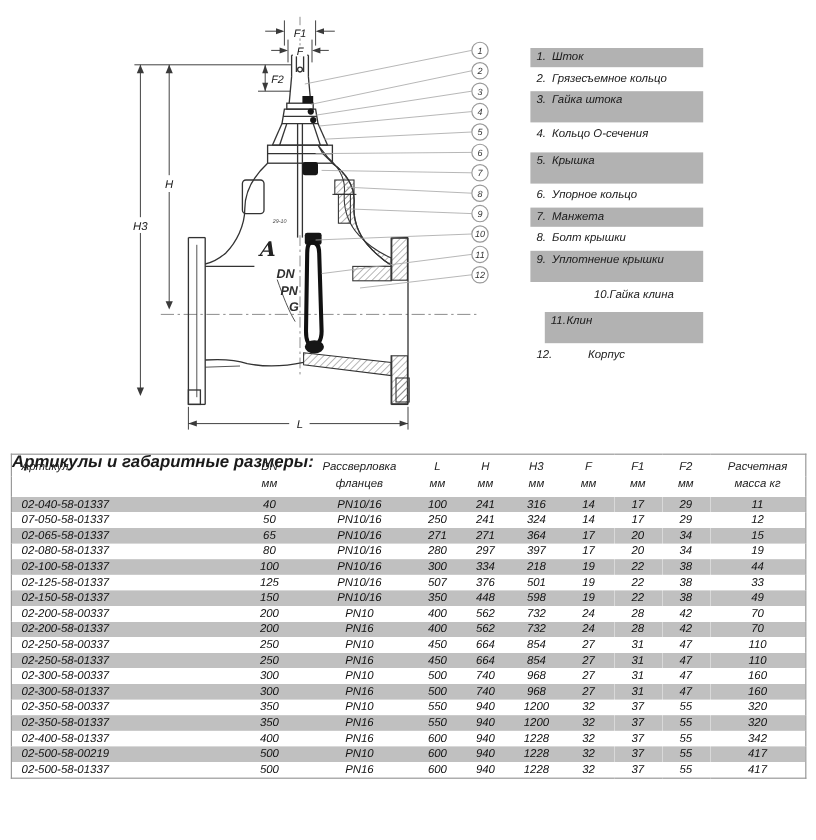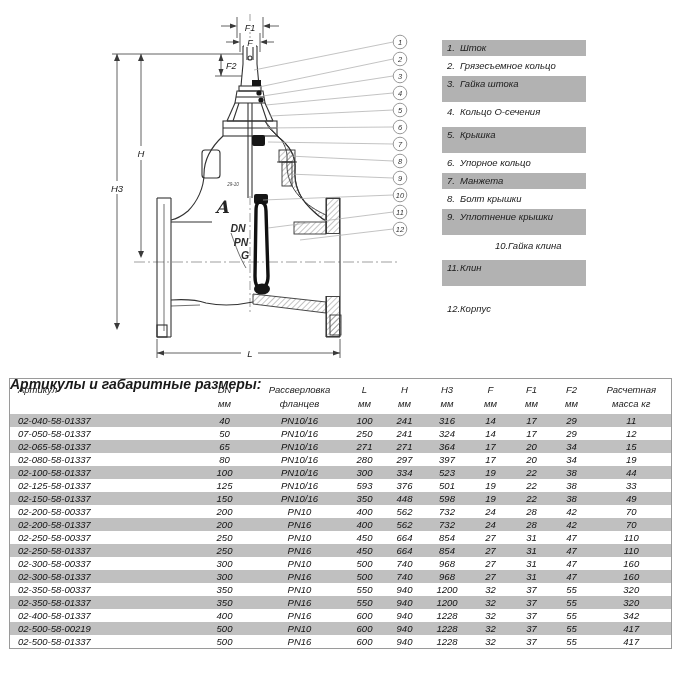--- a/index.html
+++ b/index.html
@@ -265,25 +265,25 @@
         <span class="part-label">Болт крышки</span>
       </div>
       <div class="part-item shaded tall">
         <span class="part-num">9.</span>
         <span class="part-label">Уплотнение крышки</span>
       </div>
       <div class="part-item" style="margin-top: 3px; margin-left: 48px;">
         <span class="part-num">10.</span>
         <span class="part-label">Гайка клина</span>
       </div>
-      <div class="part-item shaded tall" style="margin-top: 6px;">
+      <div class="part-item shaded tall" style="margin-top: 6px; margin-left: 12px;">
         <span class="part-num">11.</span>
         <span class="part-label">Клин</span>
       </div>
-      <div class="part-item" style="margin-top: 15px;">
+      <div class="part-item" style="margin-top: 2px; gap: 30px;">
         <span class="part-num">12.</span>
         <span class="part-label">Корпус</span>
       </div>
     </div>
 
   <div class="table-title">Артикулы и габаритные размеры:</div>
   <div class="dim-table-wrap">
     <table class="dim-table">
       <colgroup>
         <col style="width:185px">
@@ -371,31 +371,31 @@
             <td>20</td>
             <td>34</td>
             <td>19</td>
           </tr>
           <tr>
             <td>02-100-58-01337</td>
             <td>100</td>
             <td>PN10/16</td>
             <td>300</td>
             <td>334</td>
-            <td>523</td>
+            <td>218</td>
             <td>19</td>
             <td>22</td>
             <td>38</td>
             <td>44</td>
           </tr>
           <tr>
             <td>02-125-58-01337</td>
             <td>125</td>
             <td>PN10/16</td>
-            <td>593</td>
+            <td>507</td>
             <td>376</td>
             <td>501</td>
             <td>19</td>
             <td>22</td>
             <td>38</td>
             <td>33</td>
           </tr>
           <tr>
             <td>02-150-58-01337</td>
             <td>150</td>

